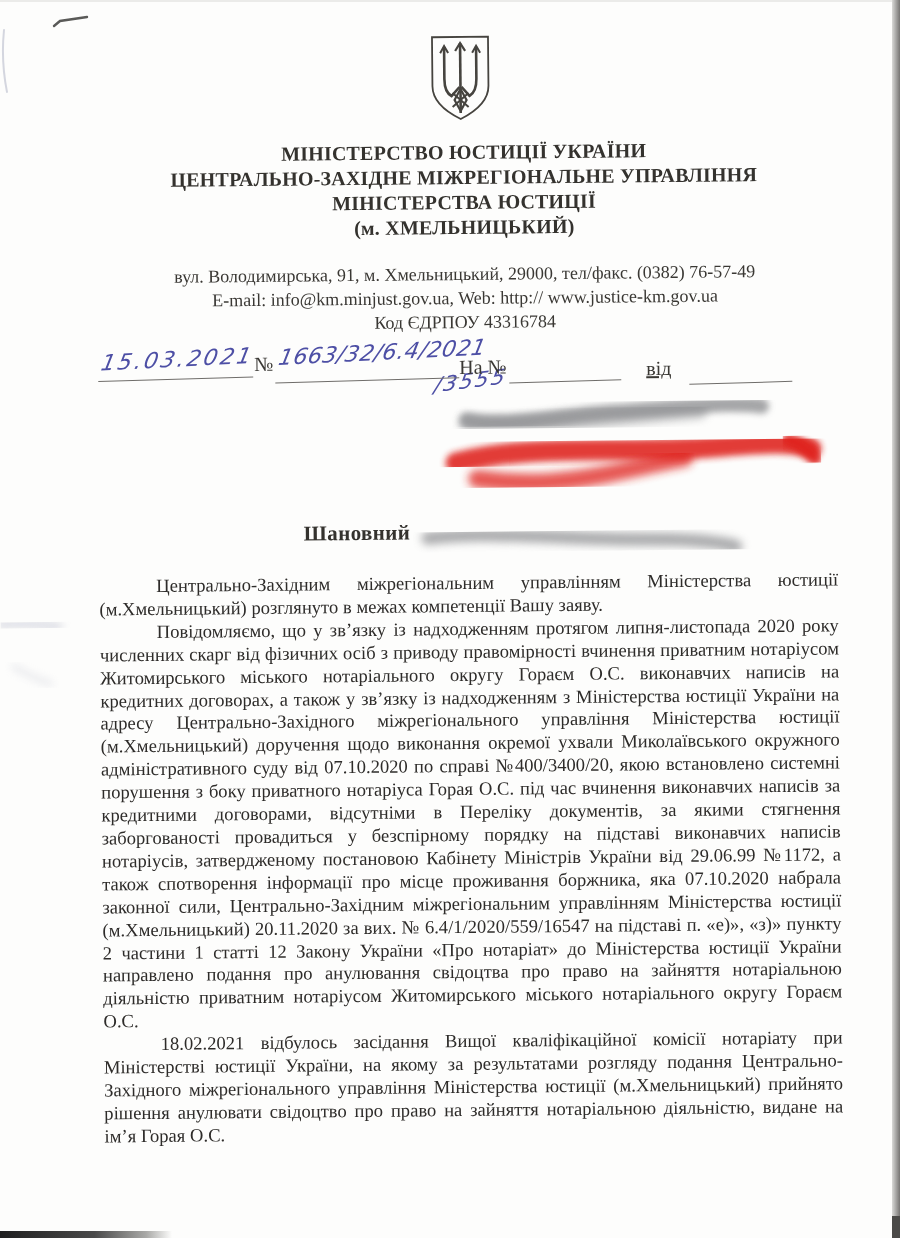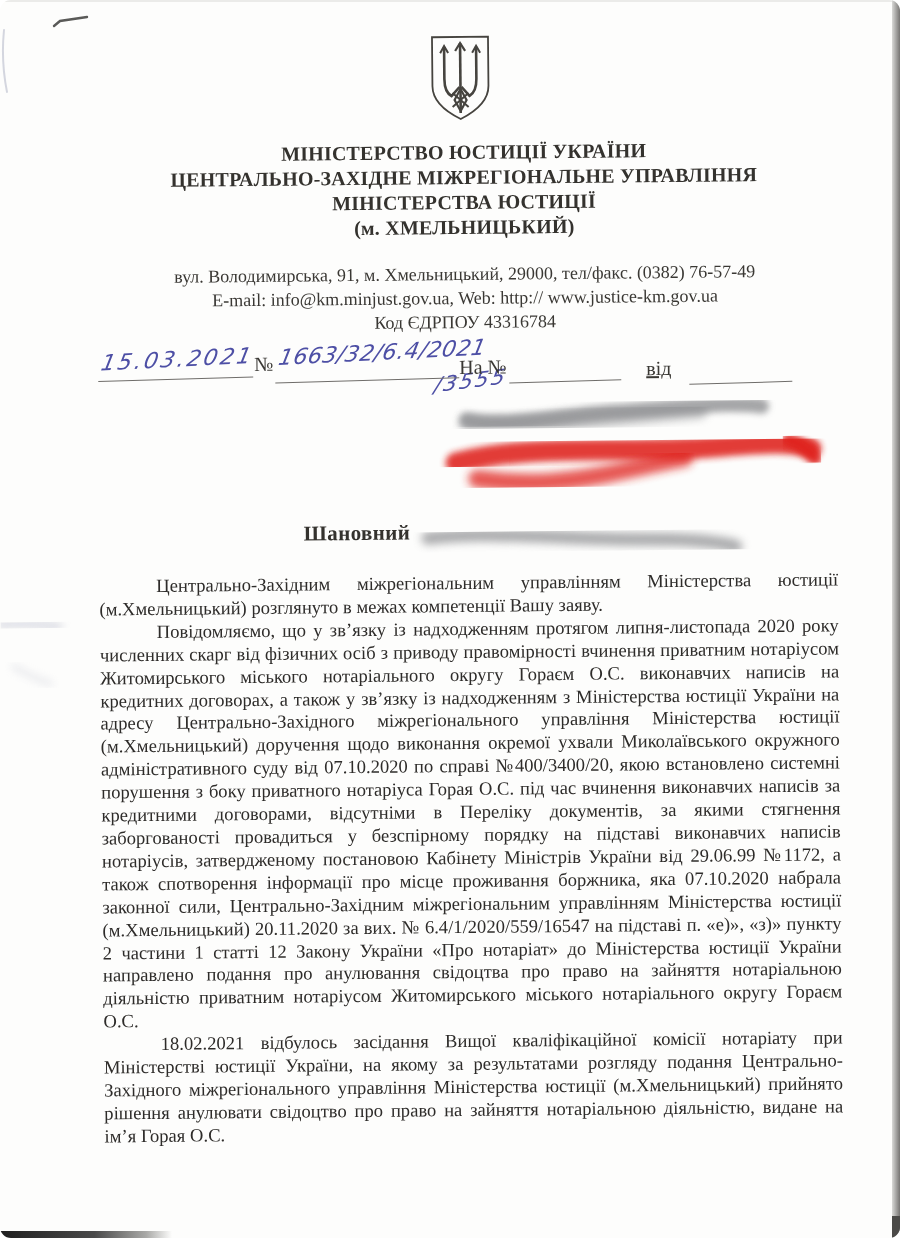--- a/index.html
+++ b/index.html
@@ -8,21 +8,20 @@
     --redaction-red:#df241f;
     --redaction-gray:#8f9093;
     --paper:#fdfdfc;
   }
   html,body{margin:0;padding:0;background:#ffffff;}
   .page{
     position:relative;width:900px;height:1238px;overflow:hidden;
     background:var(--paper);
     font-family:"Liberation Serif","DejaVu Serif",serif;
     color:var(--ink);
-    border-radius:11px;
   }
   .content{position:absolute;inset:0;transform:rotate(-0.55deg);transform-origin:460px 560px;}
   
   .emblem{position:absolute;left:428px;top:34px;width:74px;height:88px;}
   .emblem svg{width:100%;height:100%;}
   .emblem path,.emblem line{stroke:#46443f;fill:none;}
   
   .org-block{position:absolute;top:140px;left:90px;width:755px;text-align:center;
     font-weight:bold;font-size:20px;line-height:25px;letter-spacing:.2px;color:#34322e;}
   .contact-block{position:absolute;top:262px;left:90px;width:755px;text-align:center;

